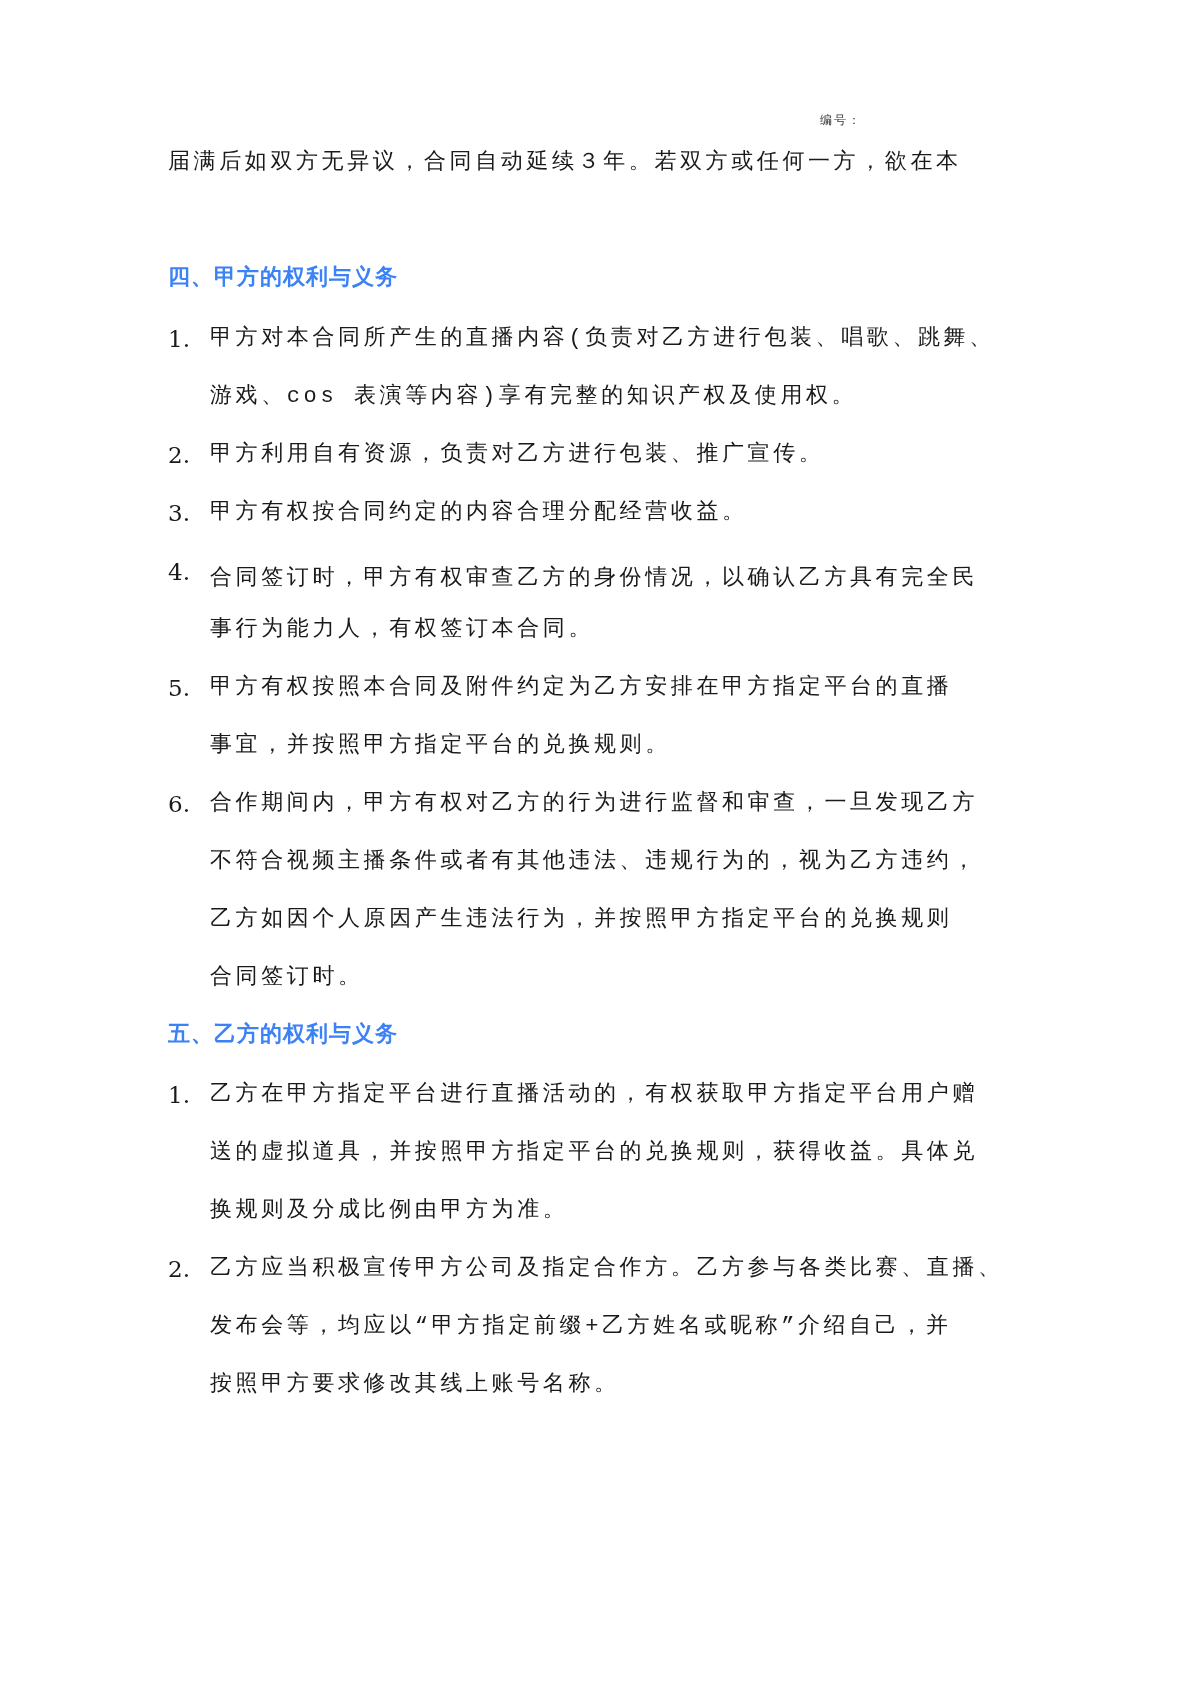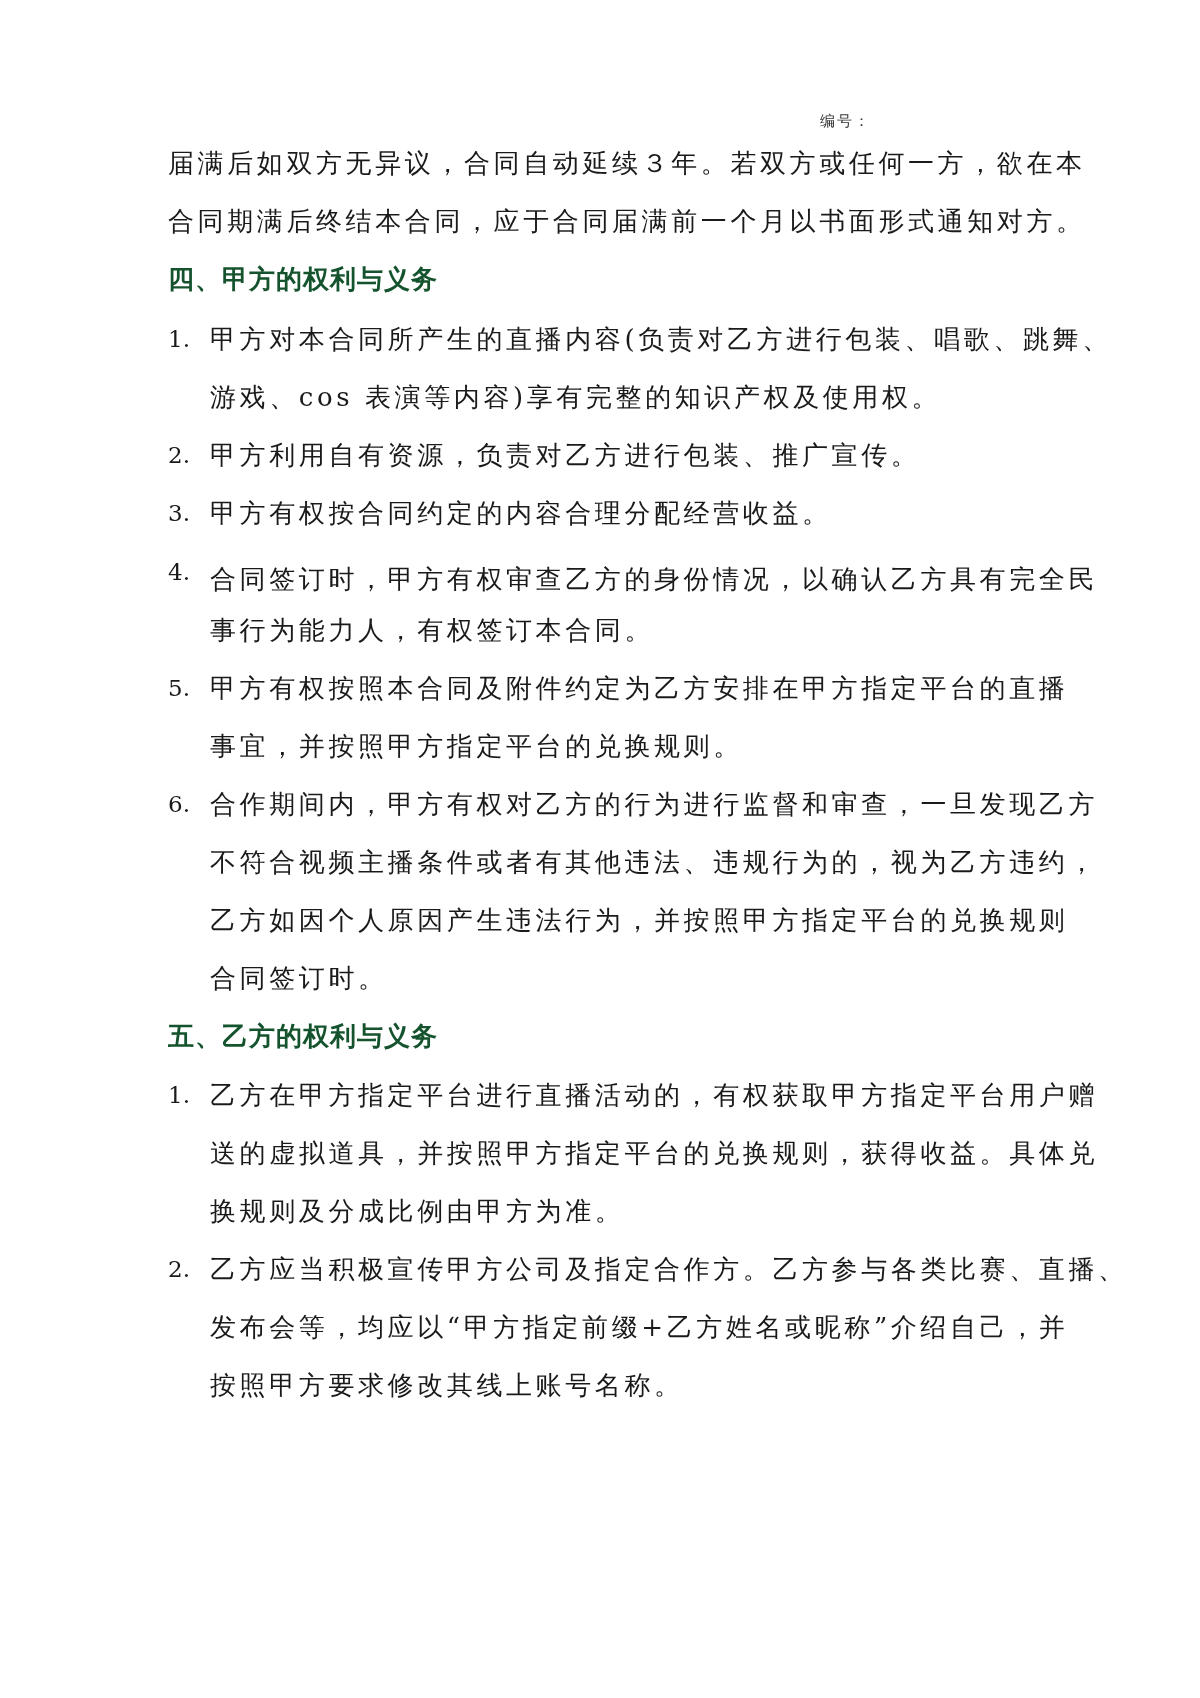--- a/index.html
+++ b/index.html
@@ -19,56 +19,56 @@
       position: absolute;
       left: 0; top: 0;
       width: 1200px;
       height: 1698px;
       background: #ffffff;
     }
     .doc-number {
       position: absolute;
       left: 820px;
       top: 112px;
-      font-size: 15px;
+      font-size: 12px;
       letter-spacing: 2px;
       color: #333;
     }
     .line {
       position: absolute;
-      font-size: 26px;
+      font-size: 22px;
       line-height: 30px;
       white-space: nowrap;
       color: #1a1a1a;
+      font-family: Liberation Mono, monospace;
     }
     .para-line { left: 168px; letter-spacing: 3.6px; }
     .heading {
       left: 168px;
       font-weight: bold;
       letter-spacing: 1px;
-      color: #14532d;
+      color: #3b82f6;
     }
     .num {
       position: absolute;
       left: 168px;
       font-size: 23px;
       line-height: 30px;
       color: #1a1a1a;
     }
     .item-line { left: 210px; letter-spacing: 3.6px; }
   </style>
 </head>
 <body>
 
 <div class="page">
 
   <div class="doc-number">编号：</div>
 
   <div class="line para-line" style="top:148px">届满后如双方无异议，合同自动延续３年。若双方或任何一方，欲在本</div>
-  <div class="line para-line" style="top:206px">合同期满后终结本合同，应于合同届满前一个月以书面形式通知对方。</div>
 
   <div class="line heading" style="top:264px">四、甲方的权利与义务</div>
 
   <div>
     <div class="num" style="top:324px">1.</div>
     <div class="line item-line" style="top:324px">甲方对本合同所产生的直播内容(负责对乙方进行包装、唱歌、跳舞、</div>
     <div class="line item-line" style="top:382px">游戏、cos 表演等内容)享有完整的知识产权及使用权。</div>
   </div>
 
   <div>

